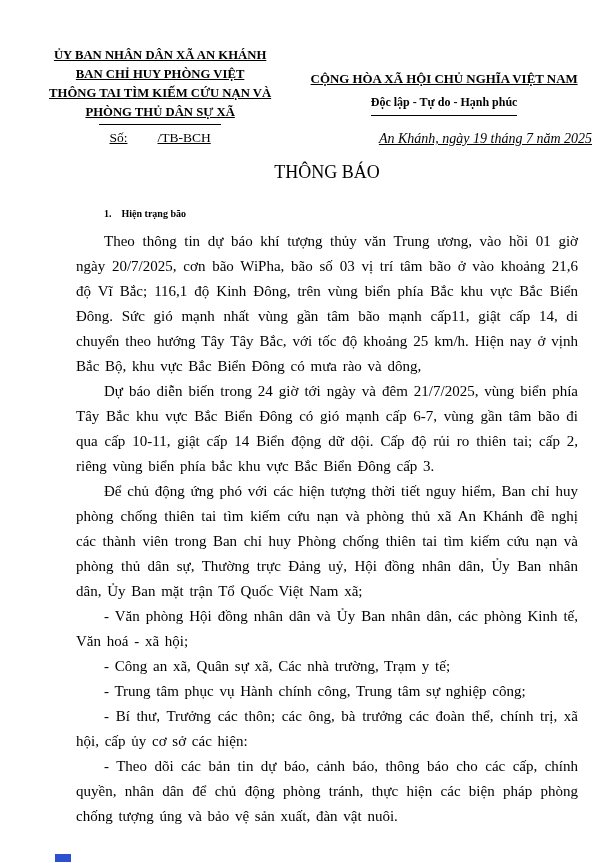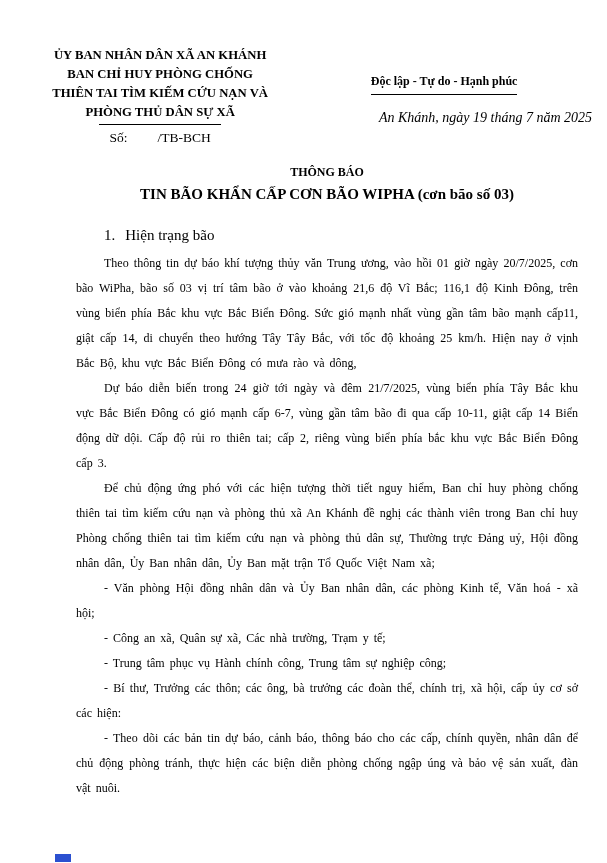--- a/index.html
+++ b/index.html
@@ -7,21 +7,21 @@
     position: relative;
     width: 607px;
     height: 863px;
     background: #ffffff;
     color: #000000;
     font-family: "Liberation Serif", "DejaVu Serif", serif;
     overflow: hidden;
     box-sizing: border-box;
     padding-top: 46px;
   }
-  .header { display: flex; align-items: center; }
+  .header { display: flex; align-items: flex-end; text-decoration: underline; }
   .header-left {
     width: 272px;
     margin-left: 26px;
     text-align: center;
   }
   .org-line {
     font-weight: bold;
     font-size: 12.7px;
     line-height: 19px;
     white-space: nowrap;
@@ -65,33 +65,33 @@
     font-size: 14px;
     text-align: right;
     padding-right: 2px;
     white-space: nowrap;
   }
   .content {
     margin-left: 76px;
     width: 502px;
   }
   .doc-title { margin-top: 14px; text-align: center; }
-  .title-1 { font-weight: bold; font-size: 12px; line-height: 22px; }
+  .title-1 { font-weight: normal; font-size: 18px; line-height: 22px; }
   .title-2 { font-weight: bold; font-size: 15px;   line-height: 22px; }
   .section-heading {
     margin-top: 18px;
     padding-left: 28px;
-    font-weight: normal;
-    font-size: 15px;
+    font-weight: bold;
+    font-size: 10px;
     line-height: 25px;
   }
   .section-heading .sec-num { margin-right: 10px; }
   .para {
     margin: 0;
-    font-size: 12px;
+    font-size: 15px;
     line-height: 25px;
     text-align: justify;
     text-indent: 28px;
     word-spacing: 2px;
   }
   .para.first { margin-top: 3px; }
   .blue-marker {
     position: absolute;
     left: 55px;
     bottom: 1px;
@@ -102,56 +102,56 @@
 </style>
 </head>
 <body>
 
 <div class="page">
 
   <div class="header">
 
     <div class="header-left">
       <div class="org-line">ỦY BAN NHÂN DÂN XÃ AN KHÁNH</div>
-      <div class="org-line">BAN CHỈ HUY PHÒNG CHỐNG</div>
-      <div class="org-line">THIÊN TAI TÌM KIẾM CỨU NẠN VÀ</div>
+      <div class="org-line">BAN CHỈ HUY PHÒNG VIỆT</div>
+      <div class="org-line">THÔNG TAI TÌM KIẾM CỨU NẠN VÀ</div>
       <div class="org-line">PHÒNG THỦ DÂN SỰ XÃ</div>
       <div class="org-rule"></div>
       <div class="so-line">
         <span>Số:</span>
         <span>/TB-BCH</span>
       </div>
     </div>
 
     <div class="header-right">
+      <div class="nat-title">CỘNG HÒA XÃ HỘI CHỦ NGHĨA VIỆT NAM</div>
       <div class="motto-wrap">
         <span class="motto">Độc lập - Tự do - Hạnh phúc</span>
       </div>
       <div class="date-line">An Khánh, ngày 19 tháng 7 năm 2025</div>
     </div>
 
   </div>
 
   <div class="content">
 
     <div class="doc-title">
       <div class="title-1">THÔNG BÁO</div>
-      <div class="title-2">TIN BÃO KHẨN CẤP CƠN BÃO WIPHA (cơn bão số 03)</div>
     </div>
 
     <div class="section-heading">
       <span class="sec-num">1.</span><span>Hiện trạng bão</span>
     </div>
 
     <p class="para first">Theo thông tin dự báo khí tượng thủy văn Trung ương, vào hồi 01 giờ ngày 20/7/2025, cơn bão WiPha, bão số 03 vị trí tâm bão ở vào khoảng 21,6 độ Vĩ Bắc; 116,1 độ Kinh Đông, trên vùng biển phía Bắc khu vực Bắc Biển Đông. Sức gió mạnh nhất vùng gần tâm bão mạnh cấp11, giật cấp 14, di chuyển theo hướng Tây Tây Bắc, với tốc độ khoảng 25 km/h. Hiện nay ở vịnh Bắc Bộ, khu vực Bắc Biển Đông có mưa rào và dông,</p>
     <p class="para">Dự báo diễn biến trong 24 giờ tới ngày và đêm 21/7/2025, vùng biển phía Tây Bắc khu vực Bắc Biển Đông có gió mạnh cấp 6-7, vùng gần tâm bão đi qua cấp 10-11, giật cấp 14 Biển động dữ dội. Cấp độ rủi ro thiên tai; cấp 2, riêng vùng biển phía bắc khu vực Bắc Biển Đông cấp 3.</p>
     <p class="para">Để chủ động ứng phó với các hiện tượng thời tiết nguy hiểm, Ban chỉ huy phòng chống thiên tai tìm kiếm cứu nạn và phòng thủ xã An Khánh đề nghị các thành viên trong Ban chỉ huy Phòng chống thiên tai tìm kiếm cứu nạn và phòng thủ dân sự, Thường trực Đảng uỷ, Hội đồng nhân dân, Ủy Ban nhân dân, Ủy Ban mặt trận Tổ Quốc Việt Nam xã;</p>
     <p class="para">- Văn phòng Hội đồng nhân dân và Ủy Ban nhân dân, các phòng Kinh tế, Văn hoá - xã hội;</p>
     <p class="para">- Công an xã, Quân sự xã, Các nhà trường, Trạm y tế;</p>
     <p class="para">- Trung tâm phục vụ Hành chính công, Trung tâm sự nghiệp công;</p>
     <p class="para">- Bí thư, Trưởng các thôn; các ông, bà trưởng các đoàn thể, chính trị, xã hội, cấp ủy cơ sở các hiện:</p>
-    <p class="para">- Theo dõi các bản tin dự báo, cảnh báo, thông báo cho các cấp, chính quyền, nhân dân để chủ động phòng tránh, thực hiện các biện diễn phòng chống ngập úng và bảo vệ sản xuất, đàn vật  nuôi.</p>
+    <p class="para">- Theo dõi các bản tin dự báo, cảnh báo, thông báo cho các cấp, chính quyền, nhân dân để chủ động phòng tránh, thực hiện các biện pháp phòng chống tượng úng và bảo vệ sản xuất, đàn vật  nuôi.</p>
 
   </div>
 
   <div class="blue-marker"></div>
 
 </div>
 
 </body></html>

